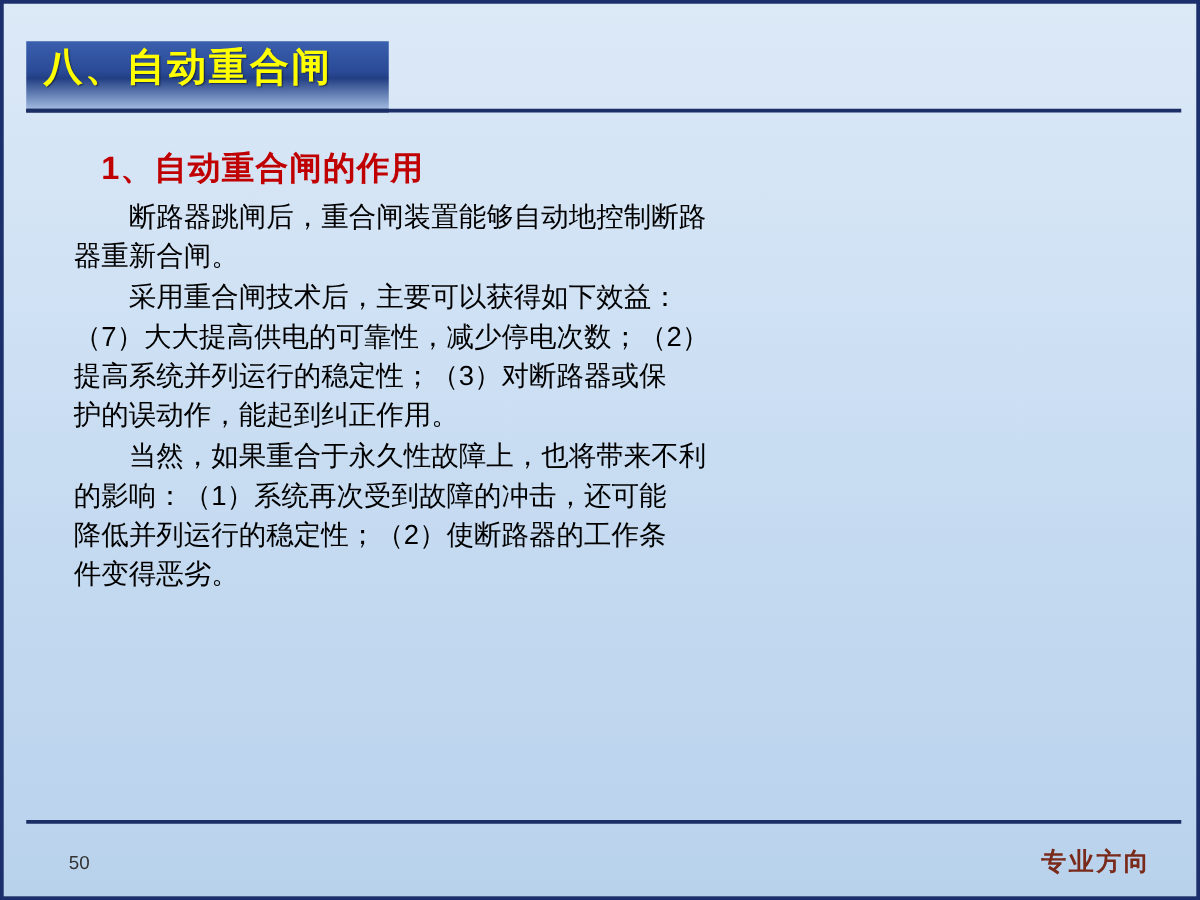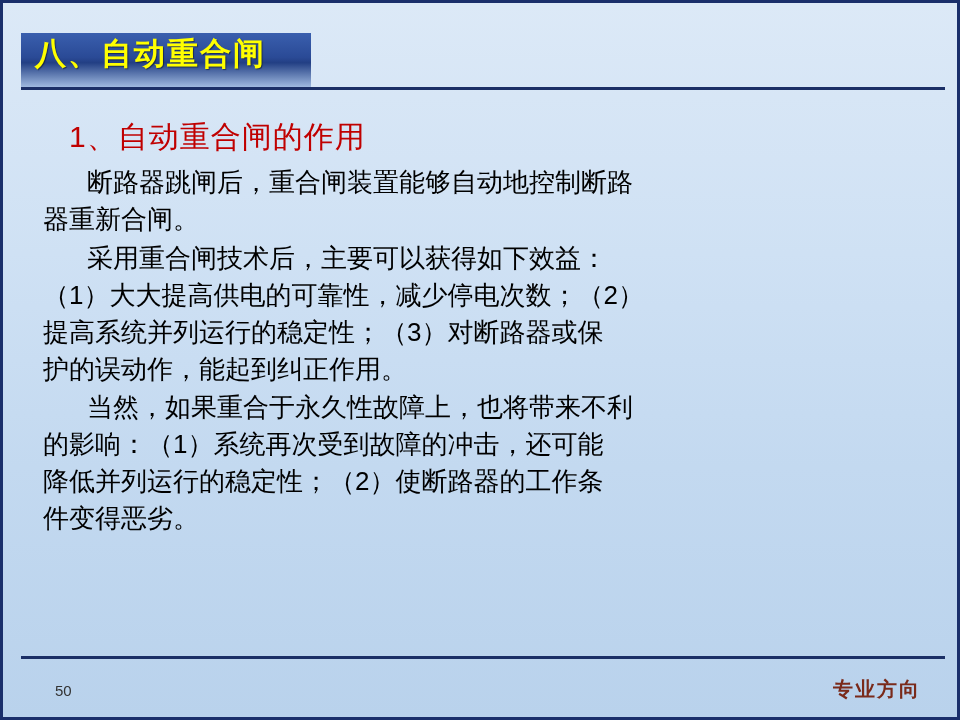--- a/index.html
+++ b/index.html
@@ -50,30 +50,30 @@
     background: #1b2f66;
   }
   .content {
     position: absolute;
     left: 40px;
     top: 104px;
     width: 880px;
   }
   .subhead {
     color: #c00000;
-    font-size: 30px;
-    font-weight: normal;
-    margin: 10px 0 6px 26px;
+    font-size: 26px;
+    font-weight: bold;
+    margin: 10px 0 6px 38px;
     letter-spacing: 1px;
   }
   .para {
     color: #000000;
-    font-size: 26px;
+    font-size: 22px;
     line-height: 1.42;
-    margin: 0 0 2px 0;
+    margin: 0 0 2px 16px;
     letter-spacing: 0px;
     white-space: pre-wrap;
   }
   .indent {
     text-indent: 44px;
   }
   .footer-line {
     position: absolute;
     left: 18px;
     bottom: 58px;
@@ -107,21 +107,21 @@
   <div class="title-bar">
     <span class="title-text">八、自动重合闸</span>
   </div>
   <div class="title-underline"></div>
 
   <div class="content">
     <div class="subhead">1、自动重合闸的作用</div>
     <p class="para indent">断路器跳闸后，重合闸装置能够自动地控制断路
 器重新合闸。</p>
     <p class="para indent">采用重合闸技术后，主要可以获得如下效益：
-（1）大大提高供电的可靠性，减少停电次数；（2）
+（7）大大提高供电的可靠性，减少停电次数；（2）
 提高系统并列运行的稳定性；（3）对断路器或保
 护的误动作，能起到纠正作用。</p>
     <p class="para indent">当然，如果重合于永久性故障上，也将带来不利
 的影响：（1）系统再次受到故障的冲击，还可能
 降低并列运行的稳定性；（2）使断路器的工作条
 件变得恶劣。</p>
   </div>
 
   <div class="footer-line"></div>
   <div class="page-number">50</div>

